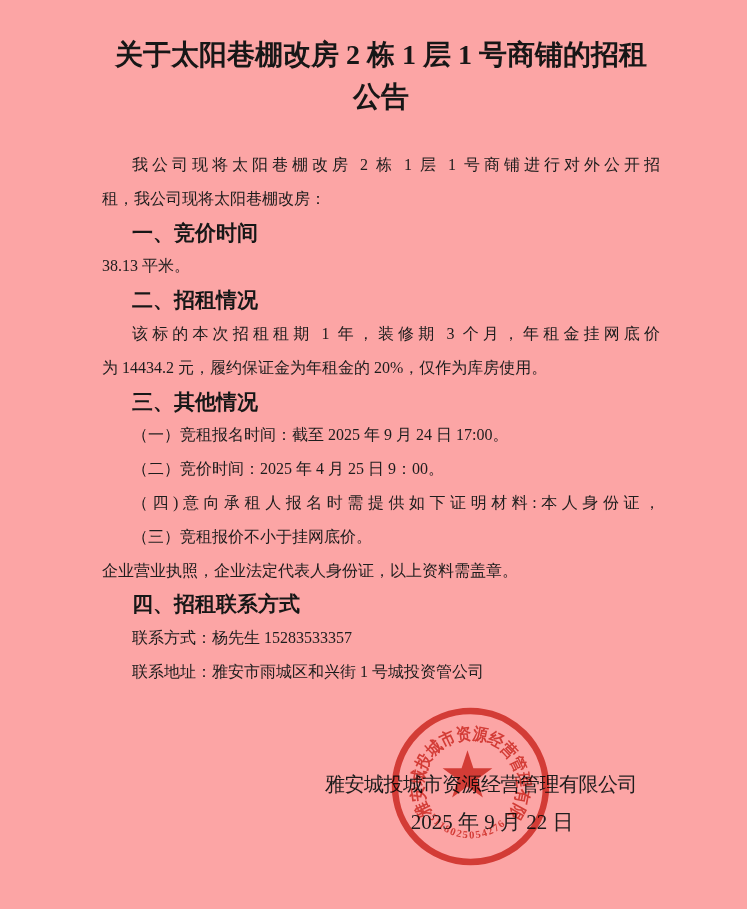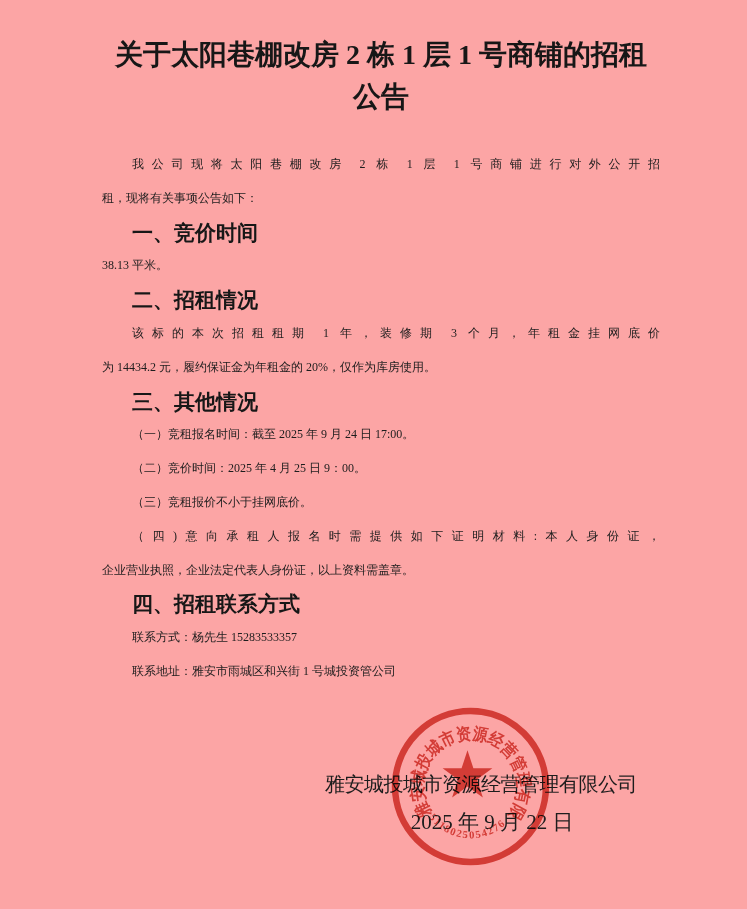--- a/index.html
+++ b/index.html
@@ -16,21 +16,21 @@
   }
   .doc-title{
     margin:0 0 30px 0;
     font-size:28px;
     line-height:42px;
     font-weight:700;
     text-align:center;
     color:#171717;
   }
   .line{
-    font-size:12px;
+    font-size:16px;
     line-height:33.8px;
     text-align:justify;
     text-align-last:justify;
     white-space:nowrap;
   }
   .line--open{ text-align-last:left; }
   .line--indent{ text-indent:30px; }
   .sec-heading{
     margin:0 0 0 30px;
     font-family:"Liberation Sans","DejaVu Sans",sans-serif;
@@ -69,40 +69,40 @@
 </head>
 <body>
 
 <div class="page">
   <div class="content">
 
     <h1 class="doc-title"><span>关于太阳巷棚改房 2 栋 1 层 1 号商铺的招租</span><br><span>公告</span></h1>
 
     <div>
       <div class="line line--indent">我公司现将太阳巷棚改房 2 栋 1 层 1 号商铺进行对外公开招</div>
-      <div class="line line--open">租，现将有关事项公告如下：</div>
+      <div class="line line--open">租，我公司现将太阳巷棚改房：</div>
     </div>
 
     <section>
       <h2 class="sec-heading">一、竞价时间</h2>
       <div class="line line--open">38.13 平米。</div>
     </section>
 
     <section>
       <h2 class="sec-heading">二、招租情况</h2>
       <div class="line line--indent">该标的本次招租租期 1 年，装修期 3 个月，年租金挂网底价</div>
       <div class="line line--open">为 14434.2 元，履约保证金为年租金的 20%，仅作为库房使用。</div>
     </section>
 
     <section>
       <h2 class="sec-heading">三、其他情况</h2>
       <div class="line line--open line--indent">（一）竞租报名时间：截至 2025 年 9 月 24 日 17:00。</div>
       <div class="line line--open line--indent">（二）竞价时间：2025 年 4 月 25 日 9：00。</div>
+      <div class="line line--indent">（四)意向承租人报名时需提供如下证明材料:本人身份证，</div>
       <div class="line line--open line--indent">（三）竞租报价不小于挂网底价。</div>
-      <div class="line line--indent">（四)意向承租人报名时需提供如下证明材料:本人身份证，</div>
       <div class="line line--open">企业营业执照，企业法定代表人身份证，以上资料需盖章。</div>
     </section>
 
     <section>
       <h2 class="sec-heading">四、招租联系方式</h2>
       <div class="line line--open line--indent">联系方式：杨先生 15283533357</div>
       <div class="line line--open line--indent">联系地址：雅安市雨城区和兴街 1 号城投资管公司</div>
     </section>
 
   </div>

